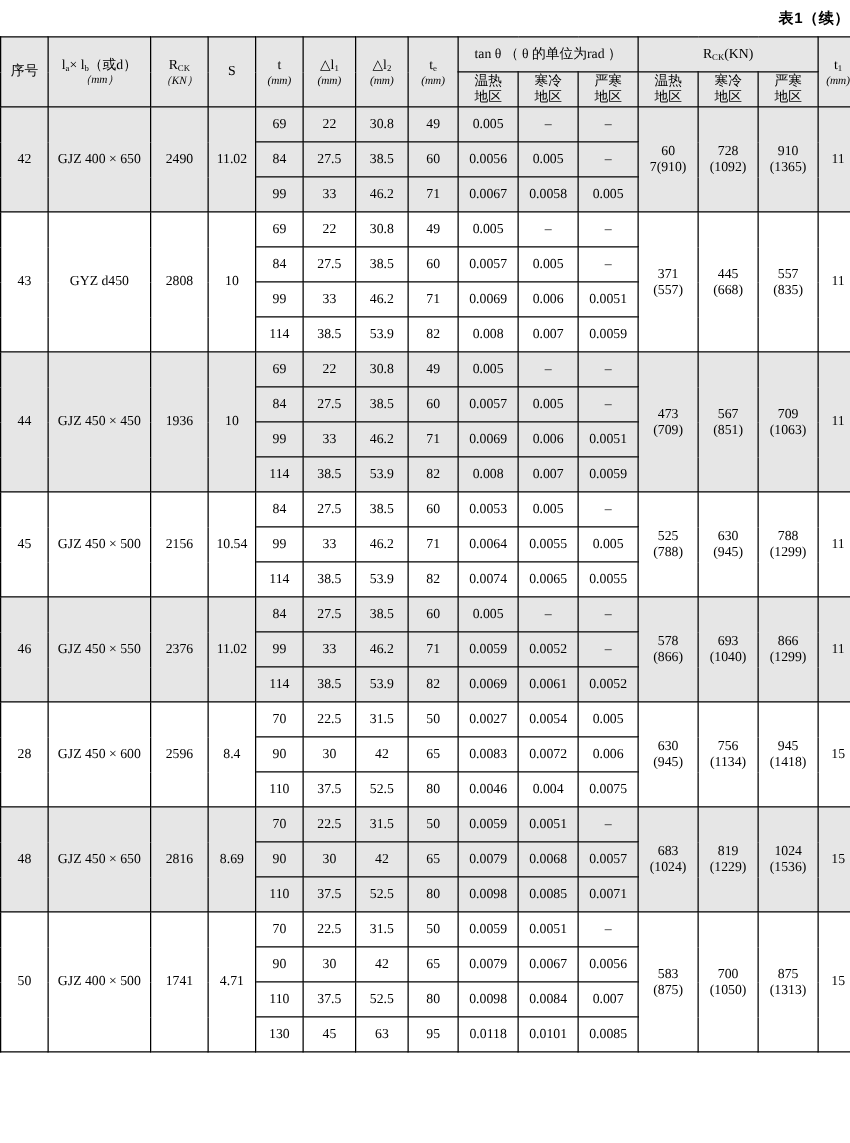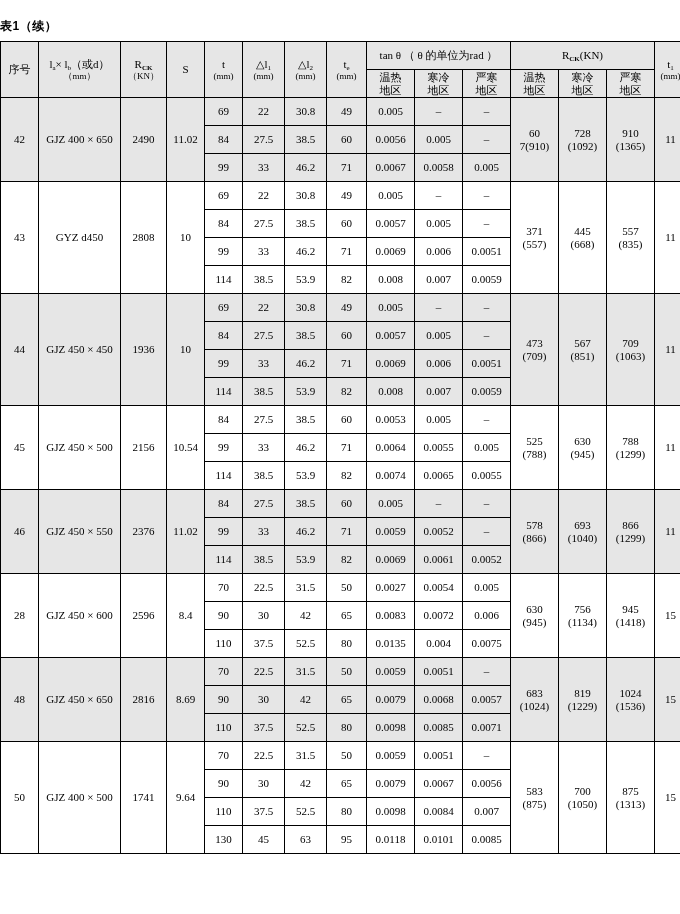--- a/index.html
+++ b/index.html
@@ -14,25 +14,25 @@
     color: #000;
   }
   .page {
     position: relative;
     width: 680px;
     height: 914px;
     box-sizing: border-box;
     padding: 0;
   }
   .table-caption {
-    text-align: left;
+    text-align: right;
     font-size: 12px;
     font-family: "Liberation Sans", sans-serif;
     font-weight: bold;
-    padding: 18px 0 6px 0;
+    padding: 6px 0 6px 0;
     letter-spacing: 0.5px;
   }
   table.main {
     border-collapse: collapse;
     width: 668px;
     margin: 0 auto;
     table-layout: fixed;
   }
   table.main td, table.main th {
     border: 1px solid #000;
@@ -50,30 +50,31 @@
   }
   .hdr {
     background: #e6e6e6 !important;
     font-size: 11px;
   }
   .shade td {
     background: #e6e6e6 !important;
   }
   .unit {
     font-size: 9px;
+    font-style: italic;
   }
   sub {
     font-size: 7px;
     vertical-align: baseline;
     position: relative;
     top: 2px;
   }
   .nowrap { white-space: nowrap; margin-left: 33px; }
   .two-line { line-height: 1.1; }
-  .bold-sub { font-weight: bold; }
+  .bold-sub { font-weight: normal; }
   .rck-val { line-height: 1.25; }
 </style>
 </head>
 <body>
 
 <div class="page">
 
   <div class="table-caption">表1（续）</div>
 
   <table class="main">
@@ -362,21 +363,21 @@
           <td>65</td>
           <td>0.0083</td>
           <td>0.0072</td>
           <td>0.006</td>
         </tr>
         <tr>
           <td>110</td>
           <td>37.5</td>
           <td>52.5</td>
           <td>80</td>
-          <td>0.0135</td>
+          <td>0.0046</td>
           <td>0.004</td>
           <td>0.0075</td>
         </tr>
         <tr class="shade">
           <td rowspan="3">48</td>
           <td rowspan="3" class="nowrap">GJZ 450 × 650</td>
           <td rowspan="3">2816</td>
           <td rowspan="3">8.69</td>
           <td>70</td>
           <td>22.5</td>
@@ -405,21 +406,21 @@
           <td>52.5</td>
           <td>80</td>
           <td>0.0098</td>
           <td>0.0085</td>
           <td>0.0071</td>
         </tr>
         <tr>
           <td rowspan="4">50</td>
           <td rowspan="4" class="nowrap">GJZ 400 × 500</td>
           <td rowspan="4">1741</td>
-          <td rowspan="4">9.64</td>
+          <td rowspan="4">4.71</td>
           <td>70</td>
           <td>22.5</td>
           <td>31.5</td>
           <td>50</td>
           <td>0.0059</td>
           <td>0.0051</td>
           <td>–</td>
           <td rowspan="4" class="rck-val">583<br>(875)</td>
           <td rowspan="4" class="rck-val">700<br>(1050)</td>
           <td rowspan="4" class="rck-val">875<br>(1313)</td>

